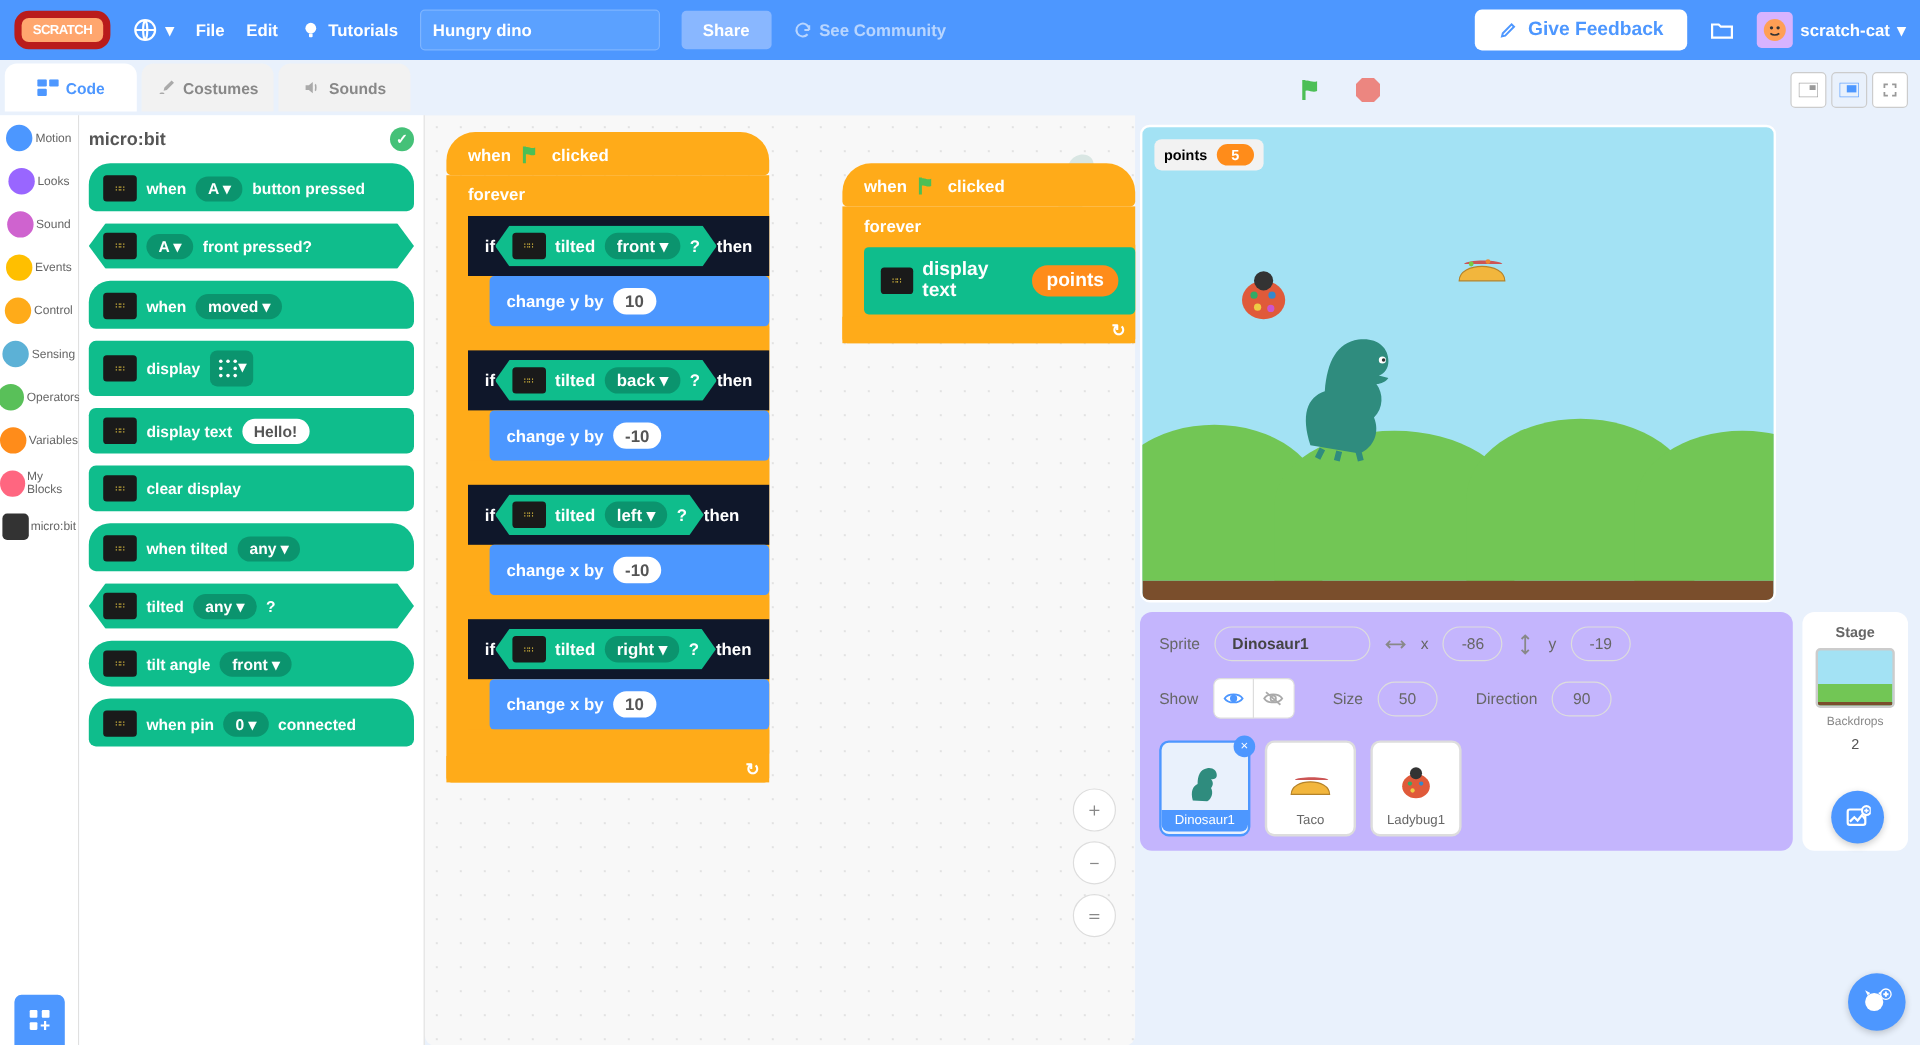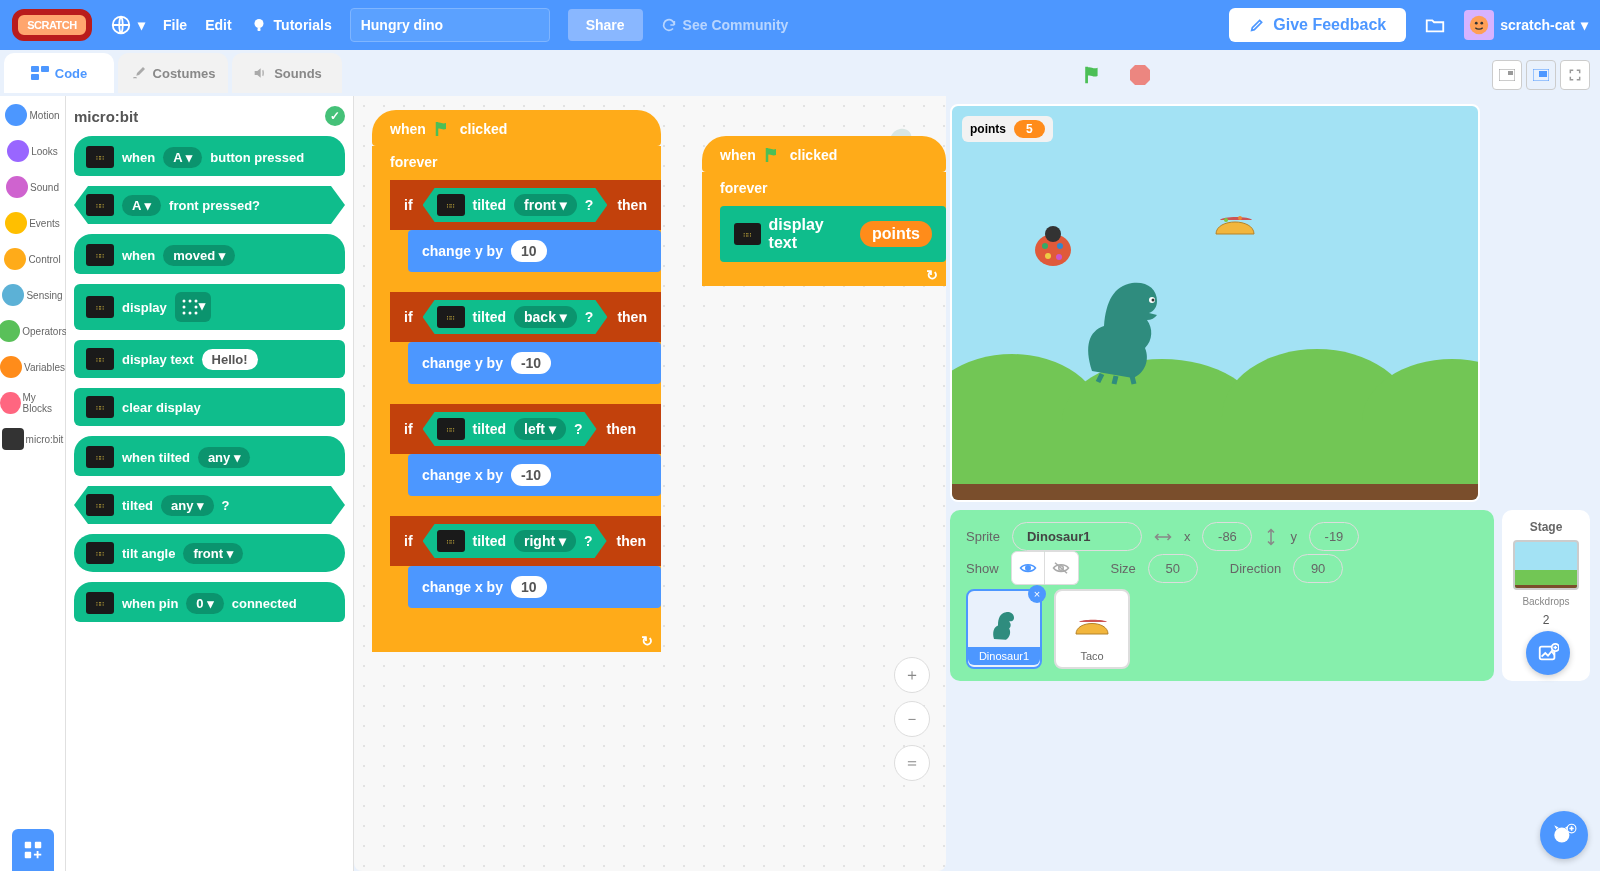--- a/index.html
+++ b/index.html
@@ -47,42 +47,42 @@
   .ws-zoom{position:absolute;right:16px;bottom:90px;display:flex;flex-direction:column;gap:8px;}
   .zbtn{width:36px;height:36px;border-radius:50%;background:#fff;border:1px solid #ddd;display:flex;align-items:center;justify-content:center;color:#888;}
   
   
   .script{position:absolute;}
   .hatblk{background:#ffab19;border-radius:24px 24px 4px 4px;padding:10px 18px 8px;color:#fff;font-weight:600;font-size:14px;display:flex;gap:8px;align-items:center;}
   .cblk{background:#ffab19;color:#fff;font-weight:600;}
   .cblk-top{padding:8px 18px;font-size:14px;}
   .cblk-body{margin-left:18px;background:#ffab19;padding:2px 0 2px 0;}
   .cblk-end{height:22px;background:#ffab19;border-radius:0 0 4px 4px;position:relative;}
-  .ifrow{background:#c2410c;padding:8px 14px;display:flex;align-items:center;gap:10px;font-size:14px;}
+  .ifrow{background:#0f172a;padding:8px 14px;display:flex;align-items:center;font-size:14px;}
   .hex{background:#0fbd8c;padding:6px 14px;display:flex;align-items:center;gap:8px;clip-path:polygon(12px 0,calc(100% - 12px) 0,100% 50%,calc(100% - 12px) 100%,12px 100%,0 50%);}
   .hex .dd{background:#0b946e;}
   .motion{background:#4c97ff;color:#fff;padding:10px 14px;font-size:14px;font-weight:600;display:flex;align-items:center;gap:8px;border-radius:4px;}
   .motion .pill{background:#fff;color:#555;}
   .mbitstack{background:#0fbd8c;padding:10px 14px;color:#fff;display:flex;align-items:center;gap:8px;font-weight:600;border-radius:4px;}
   .varoval{background:#ff8c1a;border-radius:14px;padding:4px 12px;}
   .loop-icon{position:absolute;right:8px;bottom:3px;font-size:14px;}
   
   
   .right-col{flex:1;display:flex;flex-direction:column;gap:8px;padding:8px 10px 0 4px;}
   .stage-wrap{position:relative;}
   .stage{width:530px;height:398px;background:#a3e2f4;border:2px solid #fff;border-radius:8px;overflow:hidden;position:relative;}
   .varmon{position:absolute;top:10px;left:10px;background:#f2f2f2;border-radius:6px;padding:4px 8px;display:flex;align-items:center;gap:8px;font-size:12px;font-weight:700;}
   .varmon .val{background:#ff8c1a;color:#fff;border-radius:10px;padding:2px 12px;}
   .grass{position:absolute;bottom:0;left:0;right:0;height:140px;}
   .hill{position:absolute;bottom:16px;background:#72c655;border-radius:50% 50% 0 0;}
   .dirt{position:absolute;bottom:0;left:0;right:0;height:16px;background:#7a4e2c;}
   .stage-sprite{position:absolute;}
   
   .sprite-info-row{display:flex;gap:8px;}
-  .sprite-panel{flex:1;background:#86efac;border-radius:10px;padding:12px 16px;display:flex;flex-direction:column;}
+  .sprite-panel{flex:1;background:#c4b5fd;border-radius:10px;padding:12px 16px;display:flex;flex-direction:column;gap:14px;}
   .sp-row{display:flex;align-items:center;gap:12px;font-size:13px;color:#666;}
   .sp-input{border:1px solid #ddd;border-radius:18px;padding:6px 14px;font-size:13px;min-width:50px;text-align:center;}
   .sp-input.name{min-width:130px;text-align:left;font-weight:600;color:#444;}
   .icobtn{width:34px;height:34px;border:1px solid #ddd;background:#fff;display:flex;align-items:center;justify-content:center;}
   .icobtn.l{border-radius:6px 0 0 6px;}
   .icobtn.r{border-radius:0 6px 6px 0;border-left:none;}
   .icobtn.act{background:#fff;color:#4d97ff;}
   
   .stage-info{width:88px;background:#fff;border-radius:10px;display:flex;flex-direction:column;align-items:center;padding:10px 6px;gap:6px;}
   .stage-thumb{width:66px;height:50px;background:#a3e2f4;border-radius:4px;border:2px solid #ccc;position:relative;overflow:hidden;}
@@ -559,20 +559,32 @@
           </div>
           <div class="sprite-tile">
             <div class="timg">
                 <svg width="40" height="30">
                   <path d="M4 24C4 10 36 10 36 24z" fill="#f2b63d" stroke="#b5832a"></path>
                   <path d="M7 12c2-3 26-3 28 0" fill="#c55"></path>
                 </svg>
               </div>
             <div style="padding:3px;">Taco</div>
           </div>
+          <div class="sprite-tile">
+            <div class="timg">
+                <svg width="36" height="36" viewBox="0 0 50 50">
+                  <ellipse cx="25" cy="28" rx="16" ry="14" fill="#e05a3a"></ellipse>
+                  <circle cx="25" cy="13" r="7" fill="#333"></circle>
+                  <circle cx="18" cy="25" r="2.5" fill="#3a6"></circle>
+                  <circle cx="31" cy="25" r="2.5" fill="#38c"></circle>
+                  <circle cx="21" cy="33" r="2.5" fill="#ec4"></circle>
+                </svg>
+              </div>
+            <div style="padding:3px;">Ladybug1</div>
+          </div>
         </div>
         <div class="fab" style="bottom:12px;right:12px;">
           <svg width="26" height="26" viewBox="0 0 24 24" fill="#fff">
               <circle cx="10" cy="12" r="7"></circle>
               <path d="M5 7L3 3l4 2M15 7l2-4-4 2"></path>
               <circle cx="19" cy="6" r="4" fill="#4d97ff" stroke="#fff"></circle>
               <path d="M19 4v4M17 6h4" stroke="#fff" stroke-width="1.5"></path>
             </svg>
         </div>
       </div>

